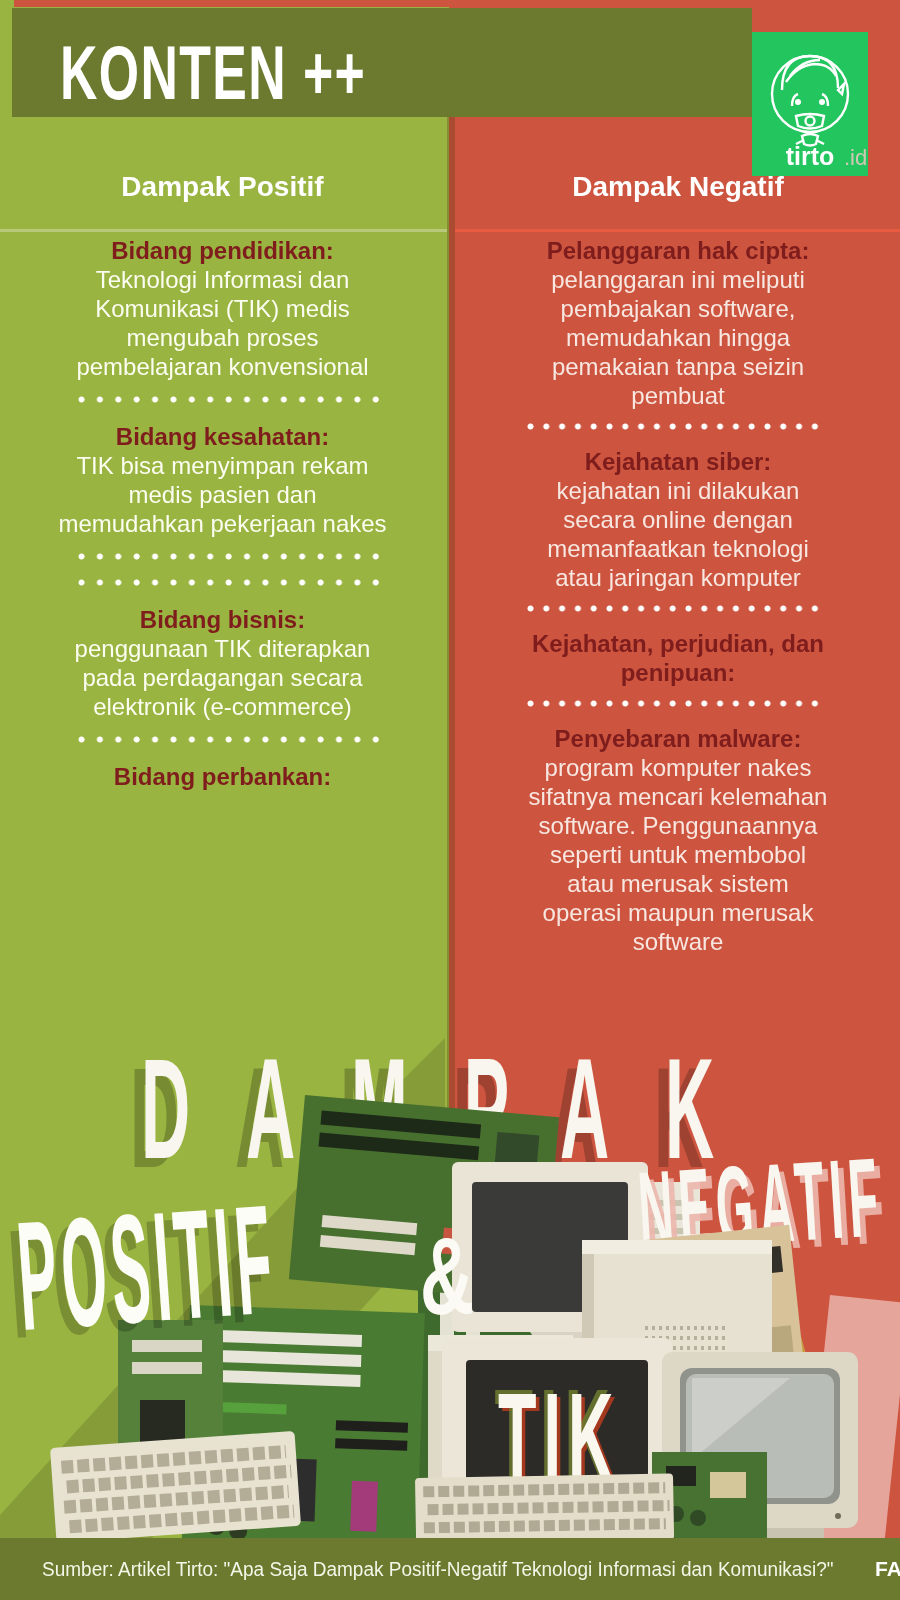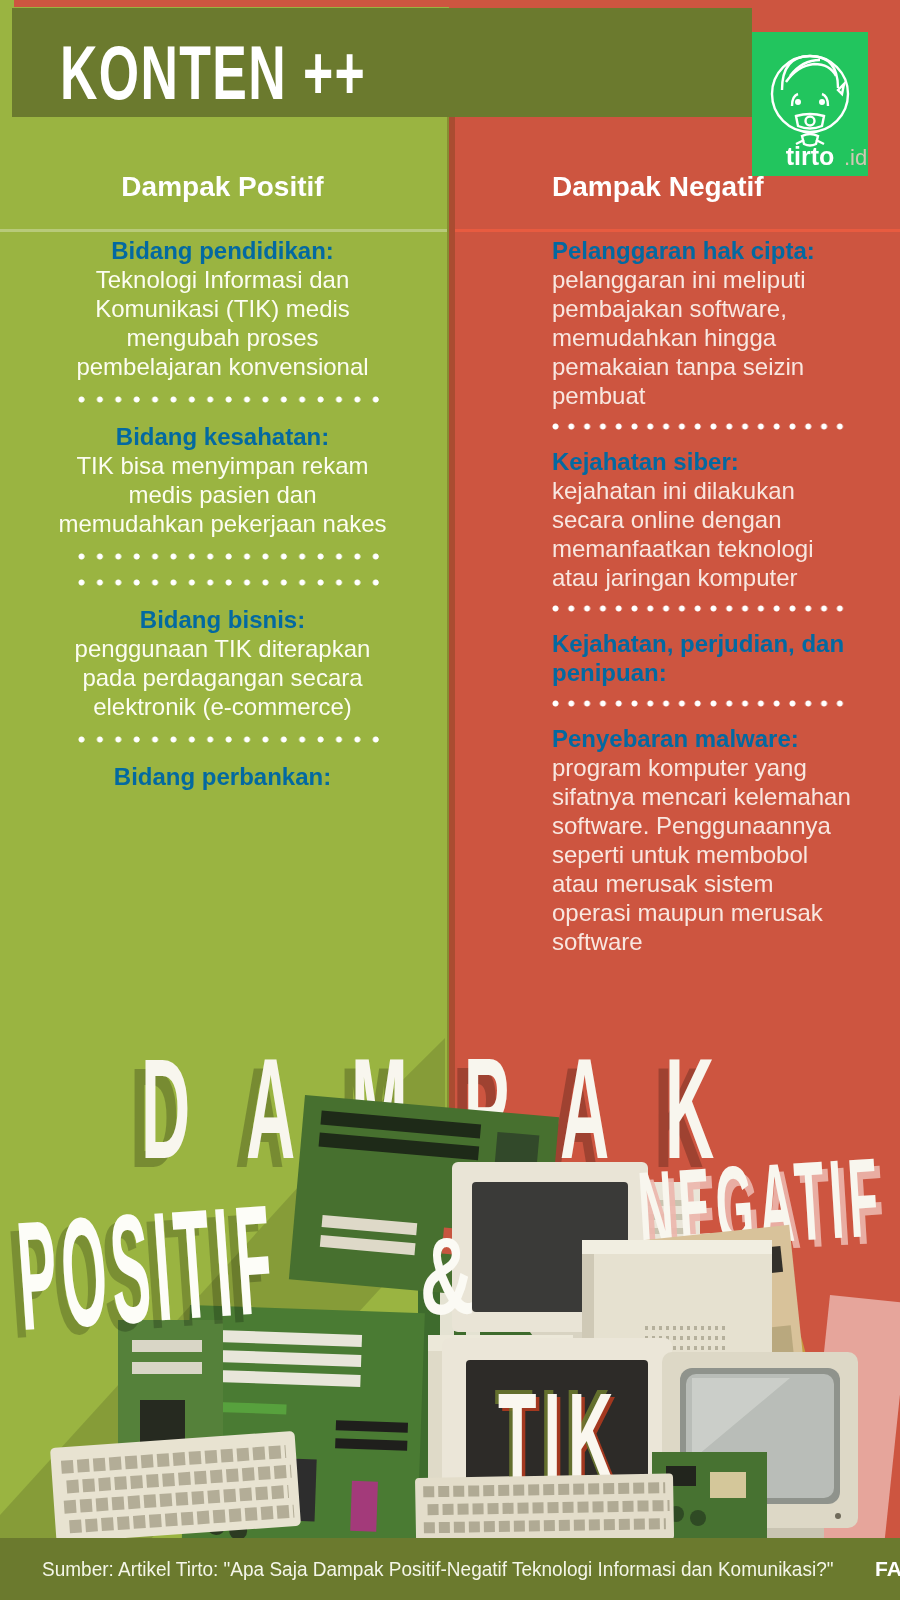--- a/index.html
+++ b/index.html
@@ -17,23 +17,23 @@
 
   
   .header-bar{left:12px;top:8px;width:740px;height:109px;background:#6b7a2e;}
   .brand{left:60px;top:30px;color:#fff;font-size:74px;font-weight:bold;
          letter-spacing:2px;transform:scale(0.70,1.02);transform-origin:left top;white-space:nowrap;}
   .logo-box{left:752px;top:0;width:116px;height:144px;background:#22c55e;margin-top:32px;}
 
   
   .col{color:#fcfdf1;font-size:24px;line-height:29px;}
   .col-left{left:55px;top:170px;width:335px;text-align:center;}
-  .col-right{left:527px;top:170px;width:302px;text-align:left;color:#f8e7e0;margin-left:25px;}
+  .col-right{left:527px;top:170px;width:302px;text-align:center;color:#f8e7e0;}
   .col-heading{font-size:28px;line-height:34px;font-weight:bold;color:#fff;margin:0 0 32px 0;}
-  .sec-title{font-weight:bold;color:#0369a1;}
+  .sec-title{font-weight:bold;color:#7f1d1d;}
   .dots{height:7px;background-image:radial-gradient(circle at 3.5px 3.5px,#ffffff 2.6px,rgba(255,255,255,0) 3.4px);
         background-repeat:repeat-x;}
   .col-left .dots{width:312px;margin:15px 0 19px auto;background-size:18.4px 7px;}
   .col-right .dots{width:300px;margin:13px 0 17px 0;background-size:15.8px 7px;}
 
   
   .hero{left:0;top:1000px;width:900px;height:600px;}
 
   
   .footer-bar{left:0;top:1538px;width:900px;height:62px;background:#6b7a2e;
@@ -110,21 +110,21 @@
     <span class="sec-title">Kejahatan siber:</span><br>
     <span>kejahatan ini dilakukan secara online dengan memanfaatkan teknologi atau jaringan komputer</span>
   </div>
   <div class="dots"></div>
   <div>
     <span class="sec-title">Kejahatan, perjudian, dan penipuan:</span><br>
   </div>
   <div class="dots"></div>
   <div>
     <span class="sec-title">Penyebaran malware:</span><br>
-    <span>program komputer yang sifatnya mencari kelemahan software. Penggunaannya seperti untuk membobol atau merusak sistem operasi maupun merusak software</span>
+    <span>program komputer nakes sifatnya mencari kelemahan software. Penggunaannya seperti untuk membobol atau merusak sistem operasi maupun merusak software</span>
   </div>
 </div>
 
 <svg class="abs hero" viewBox="0 0 900 600" xmlns="http://www.w3.org/2000/svg" font-family="Liberation Sans, sans-serif">
 
   <polygon points="445,38 445,218 95,600 0,600 0,515 330,152" fill="#000000" opacity="0.13"></polygon>
 
   <g transform="translate(130,167) scale(0.62,1.3)">
     <text x="0" y="0" font-size="110" font-weight="bold" letter-spacing="90" fill="#000000" opacity="0.22">DAMPAK</text>
   </g>

